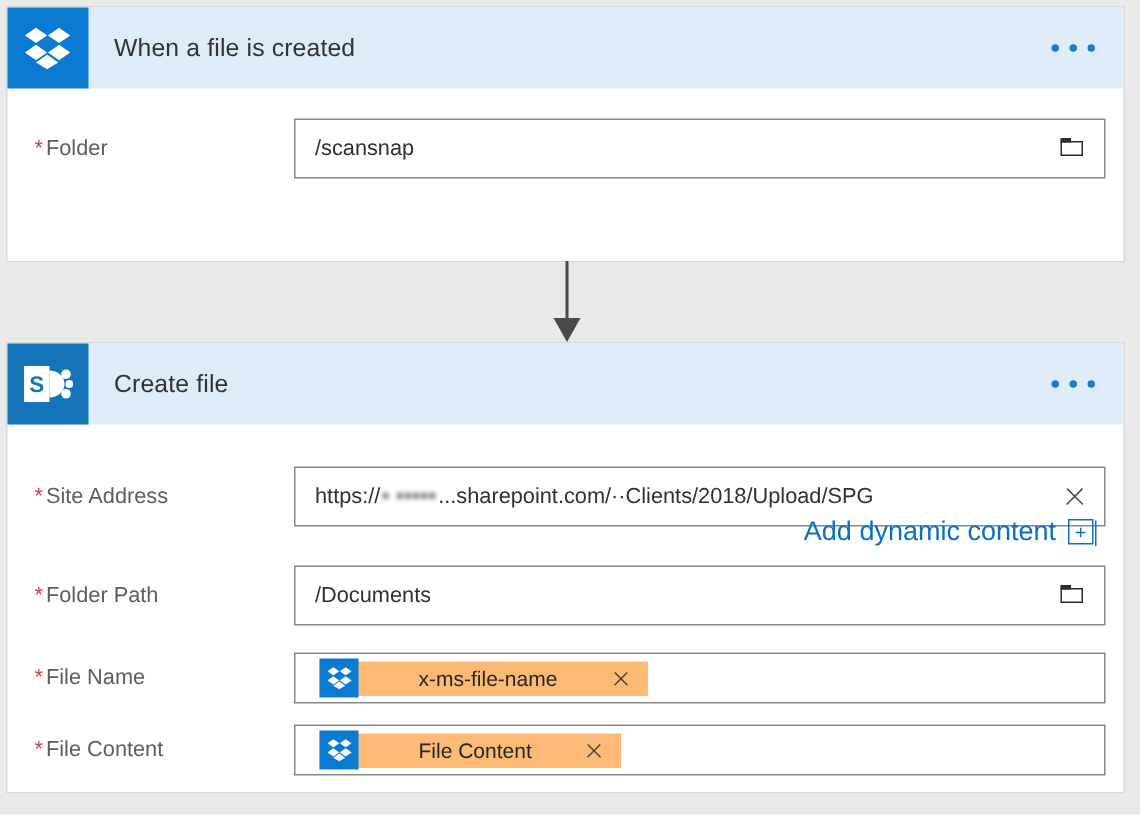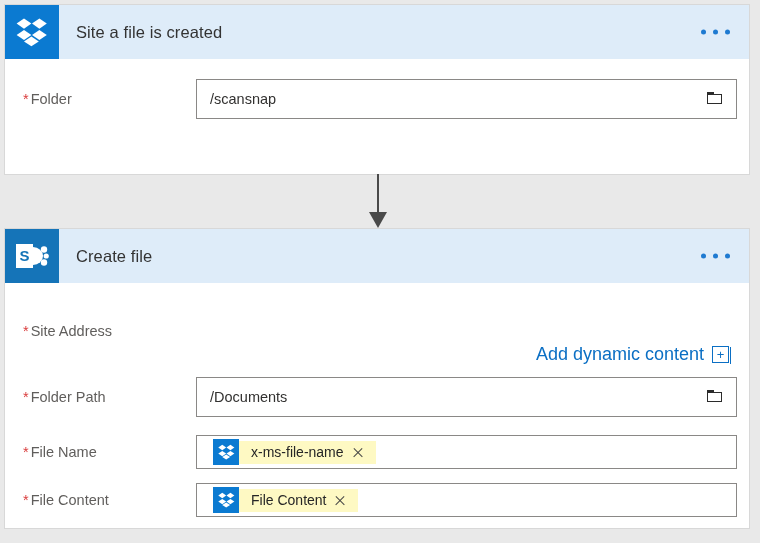--- a/index.html
+++ b/index.html
@@ -236,22 +236,23 @@
     right: -3px; top: 0;
     width: 1.3px; height: 17px;
     background: #0b6fc4;
   }
 
   
   .chip {
     display: flex;
     align-items: center;
     height: 23px;
-    background: #fef9c3;
+    background: #fdba74;
     margin-left: 16px;
+    gap: 28px;
   }
   .chip-ico {
     width: 26px; height: 26px;
     background: #0b7ad1;
     display: flex;
     align-items: center;
     justify-content: center;
     flex: 0 0 26px;
   }
   .chip-label {
@@ -309,21 +310,21 @@
     <div class="card-header">
       <div class="card-header-icon">
         <svg width="32" height="30" viewBox="0 0 32 30" aria-hidden="true">
           <polygon points="8,1.5 0.6,6.6 8,11.7 15.4,6.6" fill="#ffffff"></polygon>
           <polygon points="23.4,1.5 16,6.6 23.4,11.7 30.8,6.6" fill="#ffffff"></polygon>
           <polygon points="8,12.9 0.6,18 8,23.1 15.4,18" fill="#ffffff"></polygon>
           <polygon points="23.4,12.9 16,18 23.4,23.1 30.8,18" fill="#ffffff"></polygon>
           <polygon points="8,24.6 15.4,19.5 22.8,24.6 15.4,29.2" fill="#ffffff"></polygon>
         </svg>
       </div>
-      <span class="card-title">Site a file is created</span>
+      <span class="card-title">When a file is created</span>
       <div class="overflow-menu">
         <i></i>
         <i></i>
         <i></i>
       </div>
     </div>
 
     <div class="card-body" style="height:115px;">
 
       <div class="row" style="top:20px;">
@@ -367,20 +368,30 @@
         <i></i>
       </div>
     </div>
 
     <div class="card-body" style="height:246px;">
 
       <div class="row" style="top:28px;padding-left:27px;">
         <span class="field-label">
           <span class="req">*</span><span>Site Address</span>
         </span>
+        <div class="field-box">
+          <span class="field-value blurred-url">
+            <span>https://</span>
+              <span class="url-blur">• •••••</span>
+              <span>...sharepoint.com/··Clients/2018/Upload/SPG</span>
+          </span>
+          <span class="trailing-icon">
+            <span class="x-ico"></span>
+          </span>
+        </div>
       </div>
 
       <div class="dyn-wrap" style="top:61px;">
         <span class="dyn-text">Add dynamic content</span>
         <span class="dyn-plus">+</span>
       </div>
 
       <div class="row" style="top:94px;">
         <span class="field-label">
           <span class="req">*</span><span>Folder Path</span>

